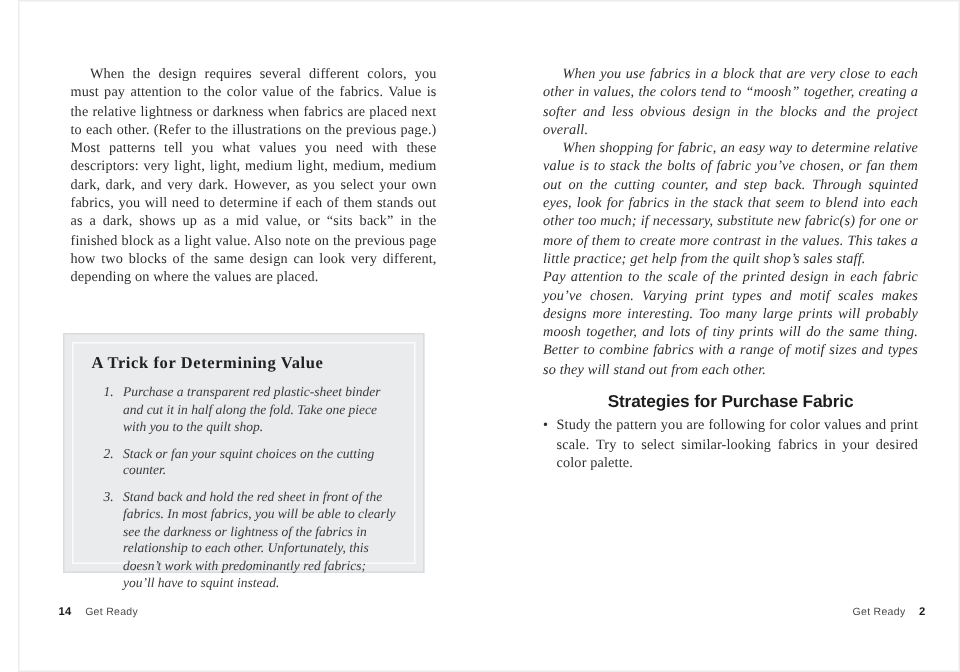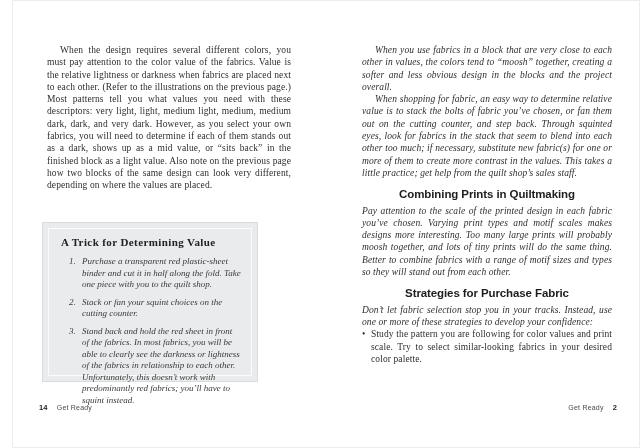--- a/index.html
+++ b/index.html
@@ -43,21 +43,21 @@
     letter-spacing: -0.1px;
     text-align: center;
     color: #1d1d1d;
     margin: 9px 0 4px 0;
   }
 
   
   .trick-box {
     position: absolute;
     left: 30px; top: 222px;
-    width: 216px; height: 160px;
+    width: 241px; height: 160px;
     box-sizing: border-box;
     background: #e9ebec;
     border: 1px solid #d9dbdc;
   }
   .trick-inner {
     position: absolute; inset: 5px;
     border: 1px solid #fafbfb;
     padding: 7px 10px 0 12px;
     box-sizing: border-box;
   }
@@ -141,27 +141,25 @@
     </div>
   </div>
 
   <div class="page page-right">
 
     <div class="bodytext col-right">
       <p class="para indent">When you use fabrics in a block that are very close to each other in values, the colors tend to “moosh” together, creating a softer and less obvious design in the blocks and the project overall.</p>
 
       <p class="para indent">When shopping for fabric, an easy way to determine relative value is to stack the bolts of fabric you’ve chosen, or fan them out on the cutting counter, and step back. Through squinted eyes, look for fabrics in the stack that seem to blend into each other too much; if necessary, substitute new fabric(s) for one or more of them to create more contrast in the values. This takes a little practice; get help from the quilt shop’s sales staff.</p>
 
-      <h2 class="sec-heading">Combining Prints in Quiltmaking</h2>
 
       <p class="para">Pay attention to the scale of the printed design in each fabric you’ve chosen. Varying print types and motif scales makes designs more interesting. Too many large prints will probably moosh together, and lots of tiny prints will do the same thing. Better to combine fabrics with a range of motif sizes and types so they will stand out from each other.</p>
 
       <h2 class="sec-heading">Strategies for Purchase Fabric</h2>
 
-      <p class="para">Don’t let fabric selection stop you in your tracks. Instead, use one or more of these strategies to develop your confidence:</p>
 
       <div class="bullet-item">
         <span class="bullet-glyph">•</span>
         <span class="bullet-text">Study the pattern you are following for color values and print scale. Try to select similar-looking fabrics in your desired color palette.</span>
       </div>
     </div>
 
     <div class="footer footer-right">
       <span>Get Ready</span><span class="gap"></span><span class="pagenum">2</span>
     </div>

